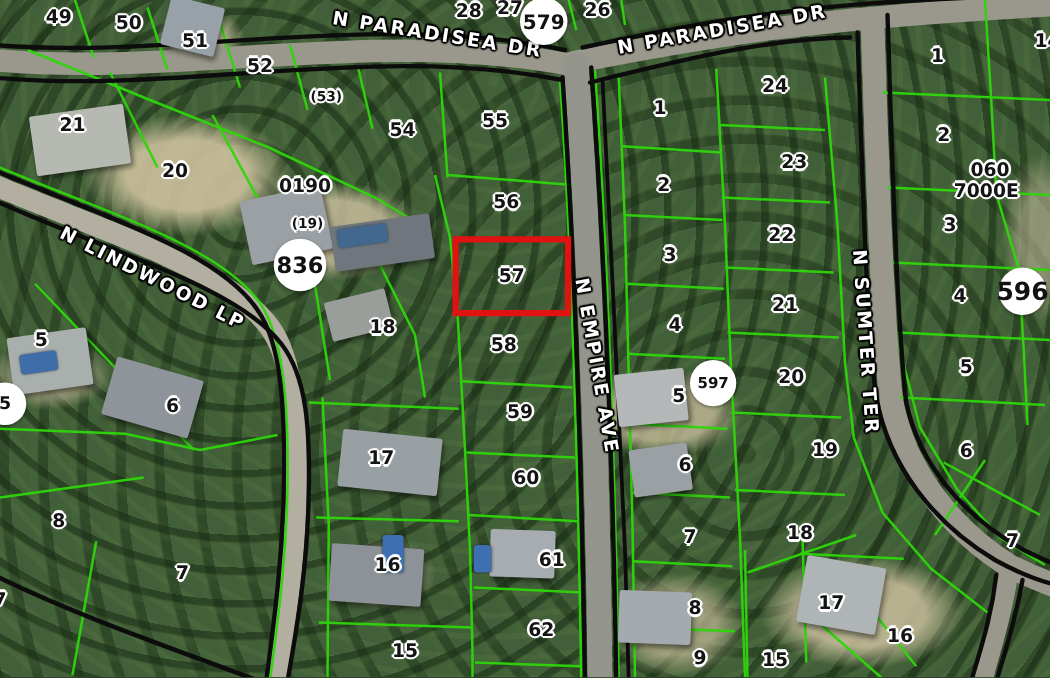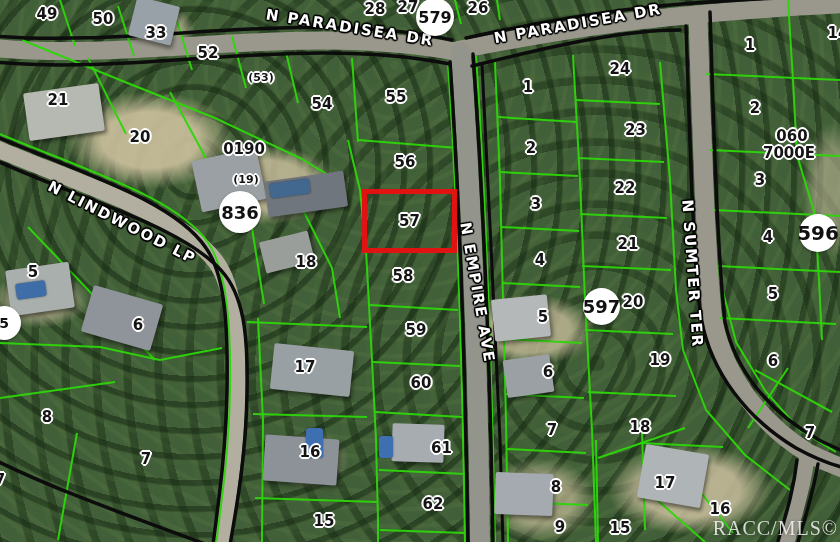--- a/index.html
+++ b/index.html
@@ -164,21 +164,21 @@
     <div class="house" style="left:641px;top:449px;width:64px;height:54px;transform:rotate(10deg);background:#afb4b7;"></div>
   </div>
 
   <div class="highlight" id="highlight" style="left: 362px; top: 189px; width: 95px; height: 64px; border-color: rgb(224, 18, 18); text-align: right;">
     <span class="lot" id="highlight-label">57</span>
   </div>
 
   <div id="lots">
       <span class="lot" style="left: 47px; top: 14px;">49</span>
       <span class="lot" style="left: 103px; top: 19px;">50</span>
-      <span class="lot" style="left: 156px; top: 33px;">33</span>
+      <span class="lot" style="left: 156px; top: 33px;">51</span>
       <span class="lot" style="left: 208px; top: 53px;">52</span>
       <span class="lot sm" style="left: 261px; top: 77px;">(53)</span>
       <span class="lot" style="left: 322px; top: 104px; text-align: center;">54</span>
       <span class="lot" style="left: 396px; top: 97px;">55</span>
       <span class="lot" style="left: 58px; top: 100px;">21</span>
       <span class="lot" style="left: 140px; top: 137px;">20</span>
       <span class="lot" style="left: 244px; top: 149px;">0190</span>
       <span class="lot sm" style="left: 246px; top: 179px;">(19)</span>
       <span class="lot" style="left: 306px; top: 262px;">18</span>
       <span class="lot" style="left: 33px; top: 272px;">5</span>
@@ -231,19 +231,18 @@
   <div id="streets">
       <span class="street" style="left: 350px; top: 28px; transform: translate(-50%, -50%) rotate(9deg);">N PARADISEA DR</span>
       <span class="street" style="left: 578px; top: 24px; transform: translate(-50%, -50%) rotate(-10deg);">N PARADISEA DR</span>
       <span class="street" style="left: 122px; top: 223px; transform: translate(-50%, -50%) rotate(27deg);">N LINDWOOD LP</span>
       <span class="street" style="left: 477px; top: 293px; transform: translate(-50%, -50%) rotate(80deg);">N EMPIRE AVE</span>
       <span class="street" style="left: 692px; top: 274px; transform: translate(-50%, -50%) rotate(86deg);">N SUMTER TER</span>
     </div>
   <div id="badges">
       <div class="badge" style="height: 38px; width: 38px; font-size: 16px; left: 416px; top: -2px;">579</div>
       <div class="badge" style="height: 42px; width: 42px; font-size: 18px; left: 219px; top: 191px;">836</div>
-      <div class="badge" style="height: 37px; width: 37px; font-size: 18px; left: 583px; top: 287.5px;">597</div>
+      <div class="badge" style="height: 37px; width: 37px; font-size: 12px; left: 552px; top: 287.5px;">597</div>
       <div class="badge" style="height: 38px; width: 38px; font-size: 20px; left: 799px; top: 214px;">596</div>
       <div class="badge" style="height: 34px; width: 34px; font-size: 14px; left: -13px; top: 306px;">5</div>
     </div>
 
-  <span class="watermark">RACC/MLS©</span>
 </div>
 
 </body></html>

